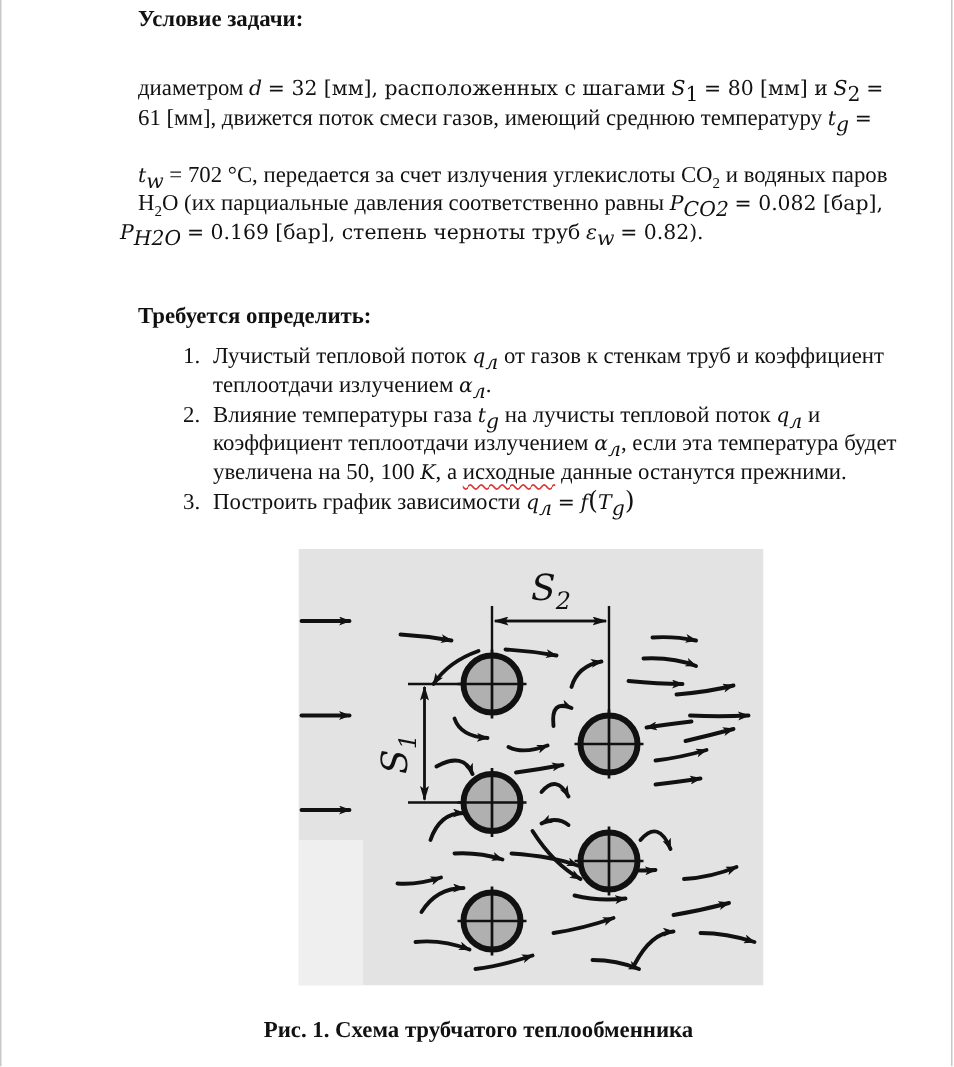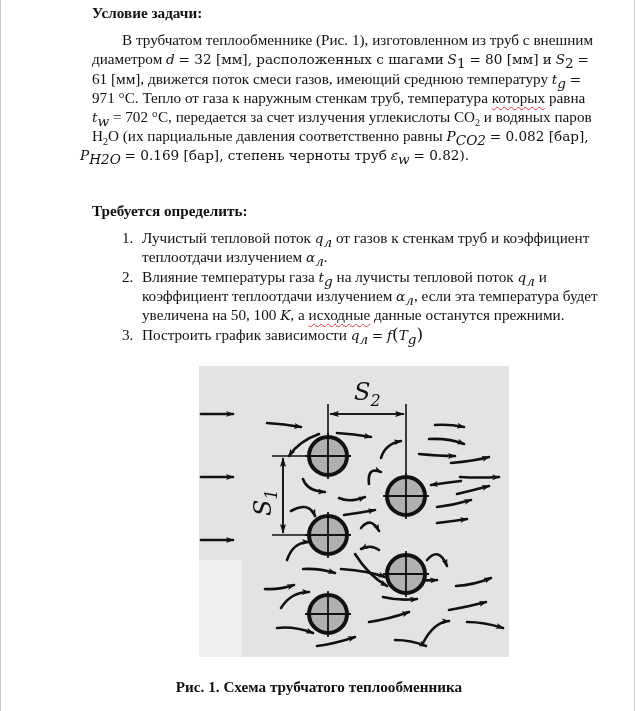--- a/index.html
+++ b/index.html
@@ -21,43 +21,37 @@
     .figure { position: absolute; left: 198px; top: 366px; width: 310px; height: 291px; }
     .caption { position: absolute; left: 0; width: 636px; top: 677px; text-align: center; }
   </style>
 </head>
 <body>
 
 <div class="page">
 
   <div class="txt bold" style="left:91px; top:3px;">Условие задачи:</div>
 
-  <div class="txt" style="left:121px; top:30px;">В трубчатом теплообменнике (Рис. 1), изготовленном из труб с внешним</div>
 
   <div class="txt" style="left:91px; top:49px;text-align:right;">
     <span>диаметром</span>
     <span class="mi">d</span>
     <span class="m">= 32 [мм], расположенных с шагами</span>
     <span class="mi">S</span><sub class="m">1</sub>
     <span class="m">= 80 [мм] и</span>
     <span class="mi">S</span><sub class="m">2</sub>
     <span class="m">=</span>
   </div>
 
   <div class="txt" style="left:91px; top:69px;">
     <span>61 [мм], движется поток смеси газов, имеющий среднюю температуру</span>
     <span class="mi">t</span><sub class="mi">g</sub>
     <span class="m">=</span>
   </div>
 
-  <div class="txt" style="left:91px; top:88px;">
-    <span>971 °C. Тепло от газа к наружным стенкам труб, температура</span>
-    <span class="spell">которых</span>
-    <span>равна</span>
-  </div>
 
   <div class="txt" style="left:91px; top:107px;">
     <span class="mi">t</span><sub class="mi">w</sub>
     <span>= 702 °C, передается за счет излучения углекислоты CO</span><sub>2</sub>
     <span>и водяных паров</span>
   </div>
 
   <div class="txt" style="left:91px; top:126px;">
     <span>H</span><sub>2</sub><span>O (их парциальные давления соответственно равны</span>
     <span class="mi">P</span><sub class="mi">CO2</sub>

